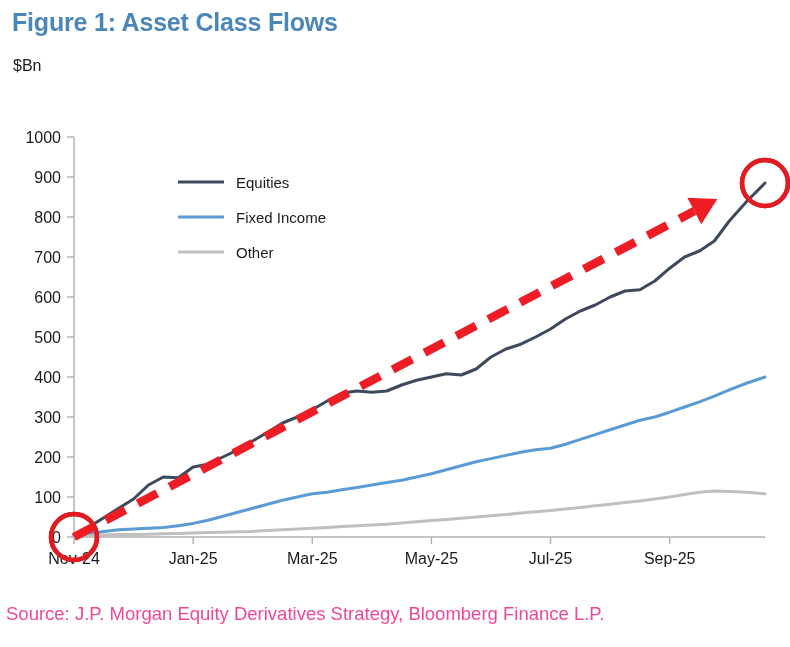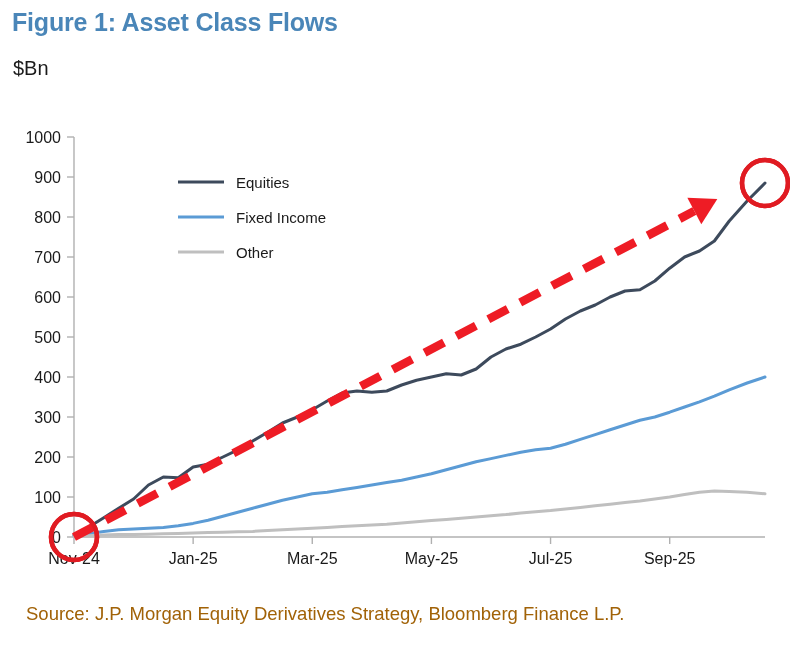--- a/index.html
+++ b/index.html
@@ -27,34 +27,34 @@
     font-size: 25px;
     font-weight: bold;
     color: #4a86b8;
     letter-spacing: -0.2px;
     white-space: nowrap;
   }
   #y-axis-unit {
     position: absolute;
     left: 13px;
     top: 57px;
-    font-size: 20px;
+    font-size: 16px;
     color: #1a1a1a;
   }
   #plot-svg {
     position: absolute;
     left: 0;
     top: 0;
   }
   #source-note {
     position: absolute;
-    left: 26px;
+    left: 6px;
     top: 603px;
     font-size: 18.5px;
-    color: #a16207;
+    color: #ec4899;
     white-space: nowrap;
   }
   .tick-label {
     font-family: "Liberation Sans", sans-serif;
     font-size: 16px;
     fill: #1a1a1a;
   }
   .legend-label {
     font-family: "Liberation Sans", sans-serif;
     font-size: 15px;

